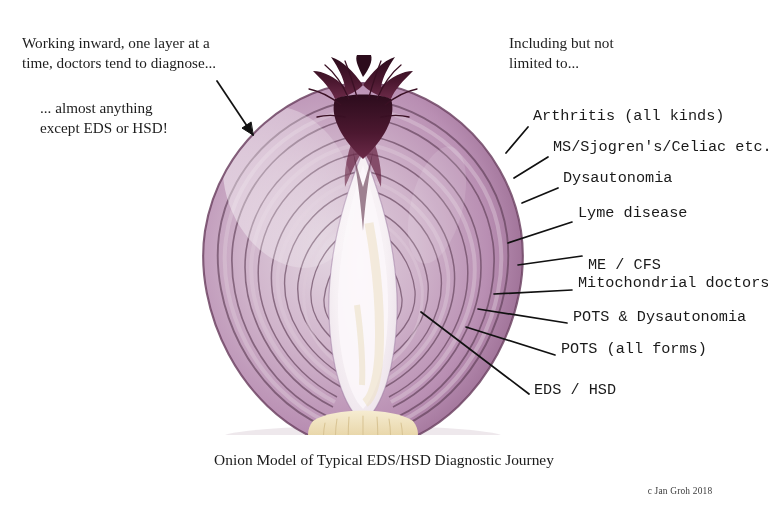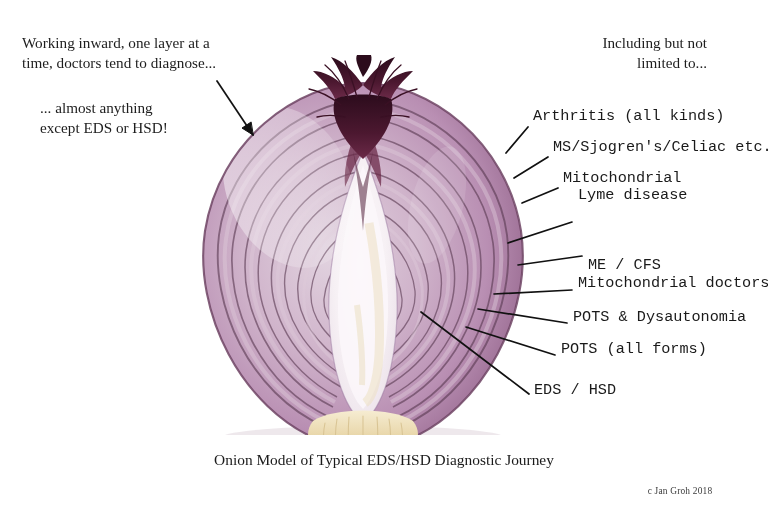--- a/index.html
+++ b/index.html
@@ -23,21 +23,21 @@
   .note {
     position: absolute;
     font-family: "Liberation Serif", "DejaVu Serif", serif;
     font-size: 15.2px;
     line-height: 1.32;
     color: #1d1d1d;
     white-space: pre-line;
   }
   #note-left        { left: 22px;  top: 33px;  width: 292px; }
   #note-left-2      { left: 40px;  top: 98px;  width: 250px; }
-  #note-right       { left: 477px; top: 33px;  width: 230px; text-align: right; }
+  #note-right       { left: 509px; top: 33px;  width: 230px; }
 
   .label {
     position: absolute;
     font-family: Liberation Mono, monospace;
     font-size: 15.2px;
     line-height: 1;
     color: #1a1a1a;
     white-space: nowrap;
   }
 
@@ -270,22 +270,22 @@
 
   <div class="note" id="note-left-2">... almost anything
 except EDS or HSD!</div>
 
   <div class="note" id="note-right">Including but not
 limited to...</div>
 
   <div id="labels-layer">
       <div class="label" style="left: 533px; top: 109px;">Arthritis (all kinds)</div>
       <div class="label" style="left: 553px; top: 140px;">MS/Sjogren's/Celiac etc.</div>
-      <div class="label" style="left: 563px; top: 171px;">Mitochondrial</div>
-      <div class="label" style="left: 578px; top: 188px;">Lyme disease</div>
+      <div class="label" style="left: 563px; top: 171px;">Dysautonomia</div>
+      <div class="label" style="left: 578px; top: 206px;">Lyme disease</div>
       <div class="label" style="left: 588px; top: 241px; margin-top: 17px;">ME / CFS</div>
       <div class="label" style="left: 578px; top: 276px;">Mitochondrial doctors</div>
       <div class="label" style="left: 573px; top: 310px;">POTS &amp; Dysautonomia</div>
       <div class="label" style="left: 561px; top: 342px;">POTS (all forms)</div>
       <div class="label" style="left: 534px; top: 383px;">EDS / HSD</div>
     </div>
 
   <div id="caption">Onion Model of Typical EDS/HSD Diagnostic Journey</div>
 
   <div id="credit">c Jan Groh 2018</div>

